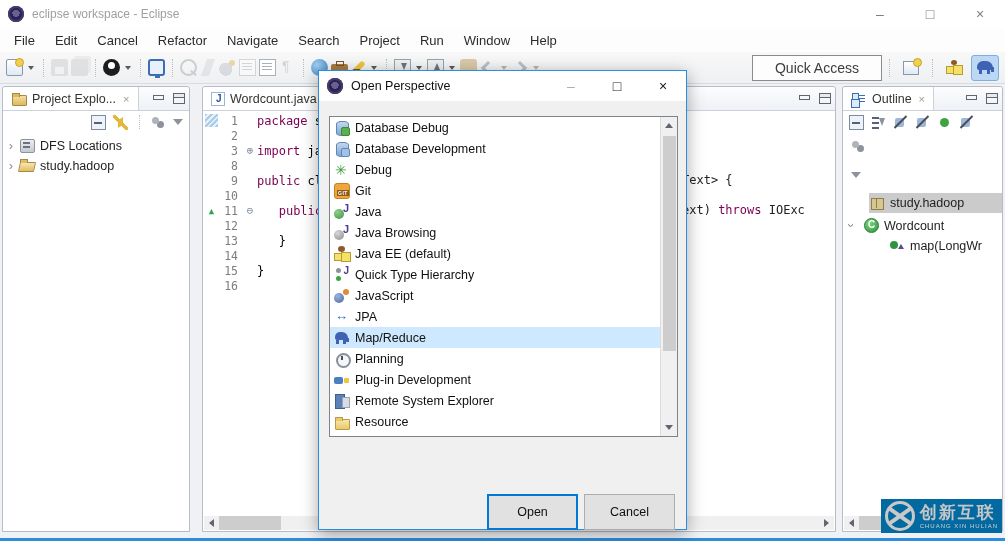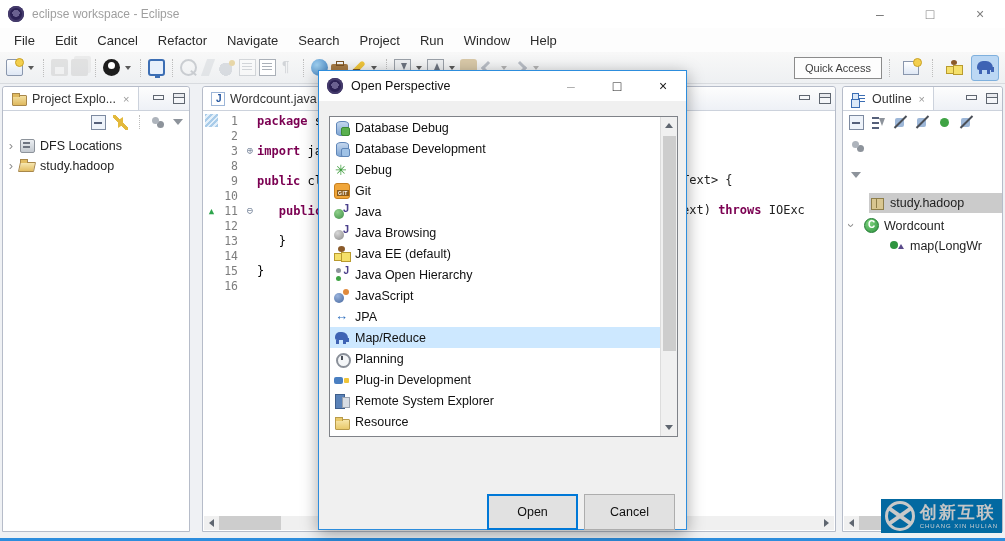--- a/index.html
+++ b/index.html
@@ -45,21 +45,21 @@
   .t-case{background:#a77b44;border-radius:2px;height:12px;margin-top:4px}
   .t-case::after{content:"";position:absolute;left:5px;top:-3px;width:6px;height:3px;border:1px solid #7a5426}
   .t-pencil{background:linear-gradient(135deg,#f0c53a 60%,#7a5426 61%);transform:rotate(45deg);width:5px;height:15px;margin:0 5px;border-radius:2px}
   .t-annot{border:1px solid #9aa0a8;background:#eef0f2}
   .t-annot::after{content:"";position:absolute;left:6px;top:3px;width:0;height:0;border-left:3px solid transparent;border-right:3px solid transparent;border-top:7px solid #6d7480}
   .t-annot.up::after{border-top:none;border-bottom:7px solid #6d7480}
   .t-lastedit{border-radius:3px;background:#d9c9a8}
   .chevL,.chevR{width:10px;height:10px;border-left:3px solid #b9bec6;border-bottom:3px solid #b9bec6;flex:none;margin:0 3px}
   .chevL{transform:rotate(45deg)}
   .chevR{transform:rotate(225deg)}
-  .quick-access{margin-left:auto;border:1px solid #8b8b8b;padding:4px 10px;color:#3d3d3d;font-size:11px;background:#fdfdfd;flex:none}
+  .quick-access{margin-left:auto;border:1px solid #8b8b8b;padding:4px 22px;color:#3d3d3d;font-size:14px;background:#fdfdfd;flex:none}
   .persp-btn{width:28px;height:26px;display:flex;align-items:center;justify-content:center;border-radius:3px;flex:none}
   .persp-btn.active{background:#bcd8f4;border:1px solid #7fb0dd}
   .p-new{width:16px;height:14px;border:1px solid #8a97ad;background:linear-gradient(#fff,#dfe8f5);position:relative}
   .p-new::after{content:"";position:absolute;right:-4px;top:-4px;width:7px;height:7px;background:#f3cf4e;border-radius:50%;border:1px solid #c9a227}
   .p-jee{width:16px;height:16px;position:relative}
   .p-jee::before{content:"";position:absolute;left:0;top:6px;width:6px;height:6px;background:#f5e06a;border:1px solid #b99b2e;box-shadow:8px 0 0 #f5e06a,8px 0 0 1px #b99b2e}
   .p-jee::after{content:"";position:absolute;left:5px;top:0;width:6px;height:5px;background:#8a5a2a;border-radius:50%}
   .p-elephant{width:17px;height:13px;position:relative}
   .p-elephant::before{content:"";position:absolute;left:0;top:0;width:16px;height:9px;background:#3e63b4;border-radius:6px 7px 2px 2px}
   .p-elephant::after{content:"";position:absolute;left:2px;top:8px;width:3px;height:5px;background:#3e63b4;box-shadow:8px 0 0 #3e63b4,12px -2px 0 #3e63b4}
@@ -108,21 +108,21 @@
 
   
   .jicon{width:14px;height:14px;background:#fff;border:1px solid #9db6d8;position:relative;flex:none}
   .jicon::after{content:"J";position:absolute;left:4px;top:0;color:#2456a0;font:bold 10px/12px "Liberation Sans",sans-serif}
   .code{position:absolute;left:1px;top:25px;right:1px;bottom:16px;font-family:"DejaVu Sans Mono",monospace;font-size:12px;background:#fff;overflow:hidden;padding-top:1px}
   .cl{display:flex;height:15px;align-items:center}
   .gm{width:15px;text-align:center;font-size:9px;color:#2ea54c;flex:none}
   .ln{width:24px;text-align:right;color:#7d7d7d;padding-right:5px;flex:none;font-size:11.5px}
   .fold{width:14px;text-align:center;color:#7f8ca0;font-size:11px;flex:none}
   .ct{white-space:pre;color:#000}
-  .kw{color:#7b0052;font-weight:bold}
+  .kw{color:#7b0052;font-weight:normal}
   .range-ind{position:absolute;left:1px;top:2px;width:13px;height:13px;background:repeating-linear-gradient(135deg,#a9cce9 0 2px,#e4f0fa 2px 4px)}
   .frag{position:absolute;white-space:pre;line-height:15px}
 
   .hscroll{position:absolute;left:1px;right:1px;bottom:1px;height:14px;background:#f0f0f0;display:flex;align-items:center}
   .sb-btn{width:15px;height:14px;display:flex;align-items:center;justify-content:center;flex:none}
   .tri-l{width:0;height:0;border-top:4px solid transparent;border-bottom:4px solid transparent;border-right:5px solid #5f6670}
   .tri-r{width:0;height:0;border-top:4px solid transparent;border-bottom:4px solid transparent;border-left:5px solid #5f6670}
   .tri-u{width:0;height:0;border-left:4px solid transparent;border-right:4px solid transparent;border-bottom:5px solid #5f6670}
   .tri-d{width:0;height:0;border-left:4px solid transparent;border-right:4px solid transparent;border-top:5px solid #5f6670}
   .sb-thumb{height:14px;background:#cdcdcd;flex:none}
@@ -483,21 +483,21 @@
     <div class="pitem">
         <span class="ic ic-sphereJ grey"></span>
         <span>Java Browsing</span>
       </div>
     <div class="pitem">
         <span class="ic ic-jee"></span>
         <span>Java EE (default)</span>
       </div>
     <div class="pitem">
         <span class="ic ic-hier"></span>
-        <span>Java Open Hierarchy</span>
+        <span>Quick Type Hierarchy</span>
       </div>
     <div class="pitem">
         <span class="ic ic-js"></span>
         <span>JavaScript</span>
       </div>
     <div class="pitem">
         <span class="ic ic-jpa"></span>
         <span>JPA</span>
       </div>
     <div class="pitem sel">

